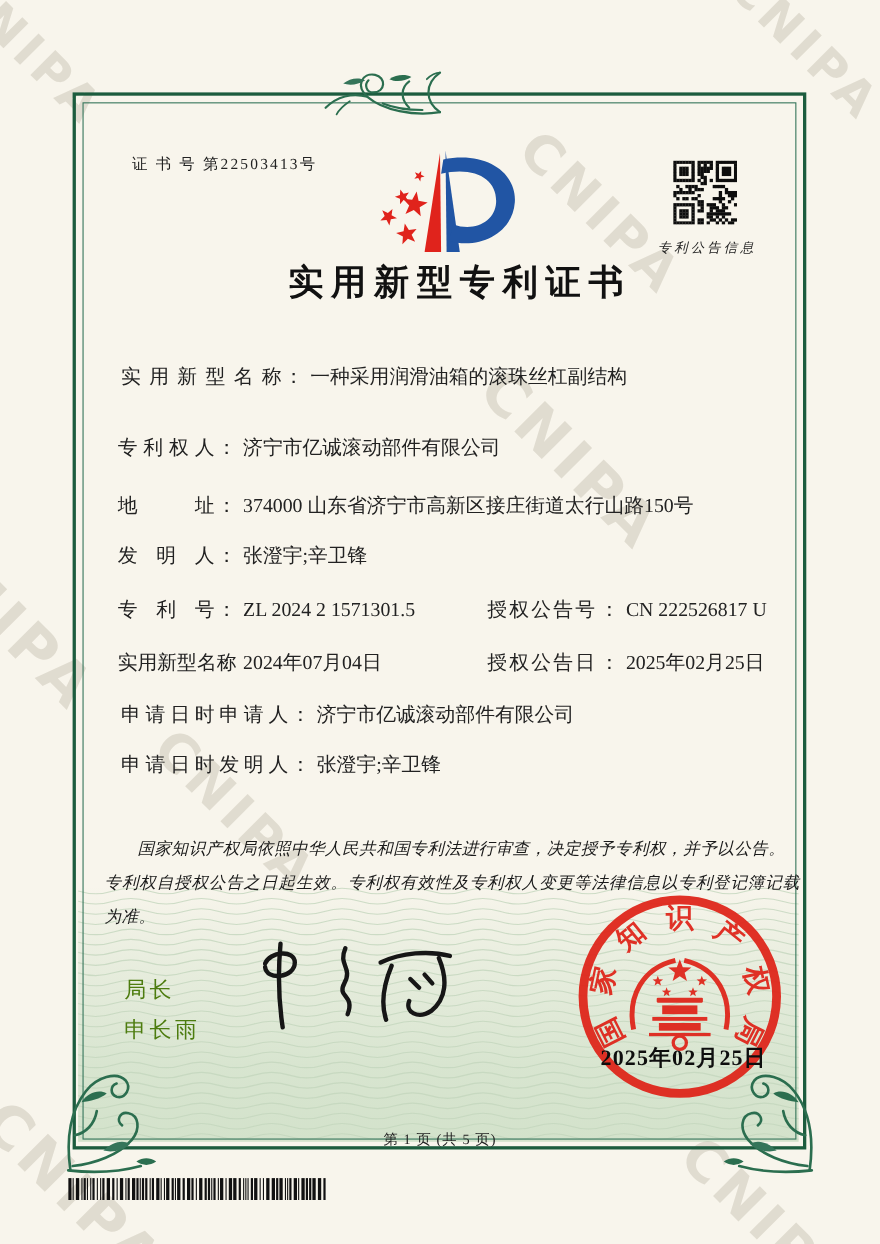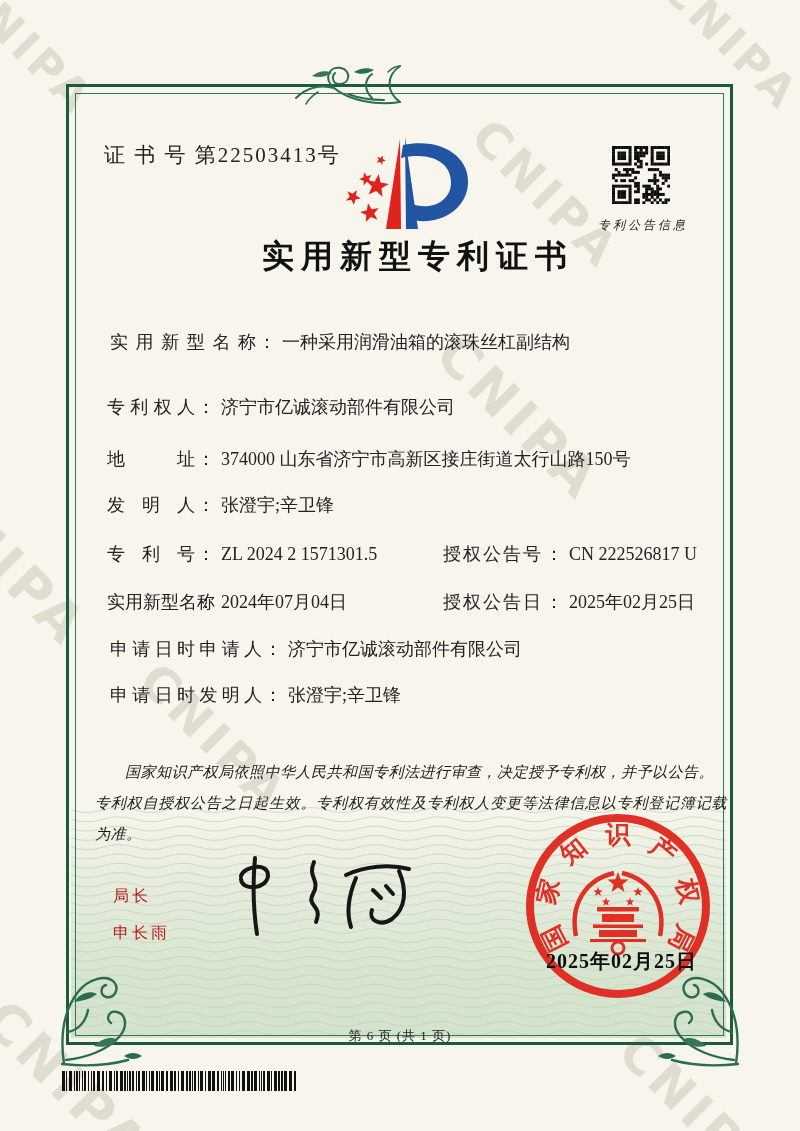--- a/index.html
+++ b/index.html
@@ -10,35 +10,35 @@
   .wm{position:absolute;font-family:"DejaVu Sans","Liberation Sans",sans-serif;font-weight:700;
       color:rgba(143,134,111,.22);transform:rotate(45deg);transform-origin:left top;
       letter-spacing:5px;pointer-events:none;white-space:nowrap;}
   
   .frame-outer{position:absolute;left:66px;top:84px;width:661px;height:955px;border:3.5px solid #1c5c3e;}
   .frame-inner{position:absolute;left:75px;top:93px;width:647px;height:941px;border:1px solid #35755a;}
   
   .lower-tint{position:absolute;left:71px;top:806px;width:655px;height:232px;
       background:linear-gradient(180deg,rgba(224,235,218,0) 0%,rgba(219,231,211,.55) 30%,rgba(214,228,206,.95) 70%,rgba(211,226,203,1) 100%);}
   
-  .cert-no{position:absolute;left:104px;top:141px;font-size:21px;letter-spacing:2px;color:#222;}
+  .cert-no{position:absolute;left:120px;top:141px;font-size:14px;letter-spacing:2px;color:#222;}
   .title{position:absolute;left:0;right:0;top:235px;text-align:center;font-size:32px;font-weight:700;
          letter-spacing:7px;color:#111;margin-left:36px;}
   .row{position:absolute;font-size:18px;white-space:nowrap;color:#222;}
   .lbl{display:inline-block;text-align:justify;text-align-last:justify;vertical-align:bottom;}
   .w5{width:88px;}
   .w6{width:146px;}
   .w7{width:152px;}
   .colon{margin:0 6px 0 2px;}
   .statement{position:absolute;left:95px;top:757px;width:632px;font-size:15px;line-height:31px;
              text-align:justify;font-style:italic;letter-spacing:.5px;color:#1a1a1a;}
   .statement .ln1{text-indent:2em;}
   .qr-caption{position:absolute;left:588px;top:217px;width:110px;text-align:center;font-size:12px;
               letter-spacing:3px;font-style:italic;color:#222;}
-  .officer{position:absolute;left:113px;font-size:16px;letter-spacing:3px;color:#b91c1c;}
+  .officer{position:absolute;left:113px;font-size:20px;letter-spacing:3px;color:#4d7c0f;}
   .seal-date{position:absolute;left:546px;top:948px;width:160px;font-size:20px;font-weight:700;
              letter-spacing:1px;color:#0e0e0e;}
   .footer{position:absolute;left:0;right:0;top:1027px;text-align:center;font-size:13px;letter-spacing:1px;color:#222;}
   svg{display:block;}
 </style>
 </head>
 <body>
 
 <div class="page">
 
@@ -433,21 +433,21 @@
       <circle cx="100" cy="140" r="6" fill="none" stroke="#df2318" stroke-width="3"></circle>
     <polygon points="100.0,64.0 102.7,71.3 110.5,71.6 104.4,76.4 106.5,83.9 100.0,79.6 93.5,83.9 95.6,76.4 89.5,71.6 97.3,71.3" fill="#df2318"></polygon>
         <polygon points="80.0,79.0 81.2,82.3 84.8,82.5 82.0,84.6 82.9,88.0 80.0,86.1 77.1,88.0 78.0,84.6 75.2,82.5 78.8,82.3" fill="#df2318"></polygon>
         <polygon points="120.0,79.0 121.2,82.3 124.8,82.5 122.0,84.6 122.9,88.0 120.0,86.1 117.1,88.0 118.0,84.6 115.2,82.5 118.8,82.3" fill="#df2318"></polygon>
         <polygon points="88.0,89.5 89.1,92.5 92.3,92.6 89.8,94.6 90.6,97.6 88.0,95.9 85.4,97.6 86.2,94.6 83.7,92.6 86.9,92.5" fill="#df2318"></polygon>
         <polygon points="112.0,89.5 113.1,92.5 116.3,92.6 113.8,94.6 114.6,97.6 112.0,95.9 109.4,97.6 110.2,94.6 107.7,92.6 110.9,92.5" fill="#df2318"></polygon>
       </g>
   </svg>
   <div class="seal-date">2025年02月25日</div>
 
-  <div class="footer">第 6 页 (共 1 页)</div>
+  <div class="footer">第 1 页 (共 5 页)</div>
 
   <svg id="barcode" class="abs" style="left:62px;top:1071px" width="240" height="20" viewBox="0 0 240 20">
       <rect x="0" y="0" width="3" height="20" fill="#111"></rect>
       <rect x="4" y="0" width="1" height="20" fill="#111"></rect>
       <rect x="7" y="0" width="3" height="20" fill="#111"></rect>
       <rect x="12" y="0" width="1" height="20" fill="#111"></rect>
       <rect x="14" y="0" width="2" height="20" fill="#111"></rect>
       <rect x="17" y="0" width="1" height="20" fill="#111"></rect>
       <rect x="20" y="0" width="1" height="20" fill="#111"></rect>
       <rect x="22" y="0" width="2" height="20" fill="#111"></rect>

